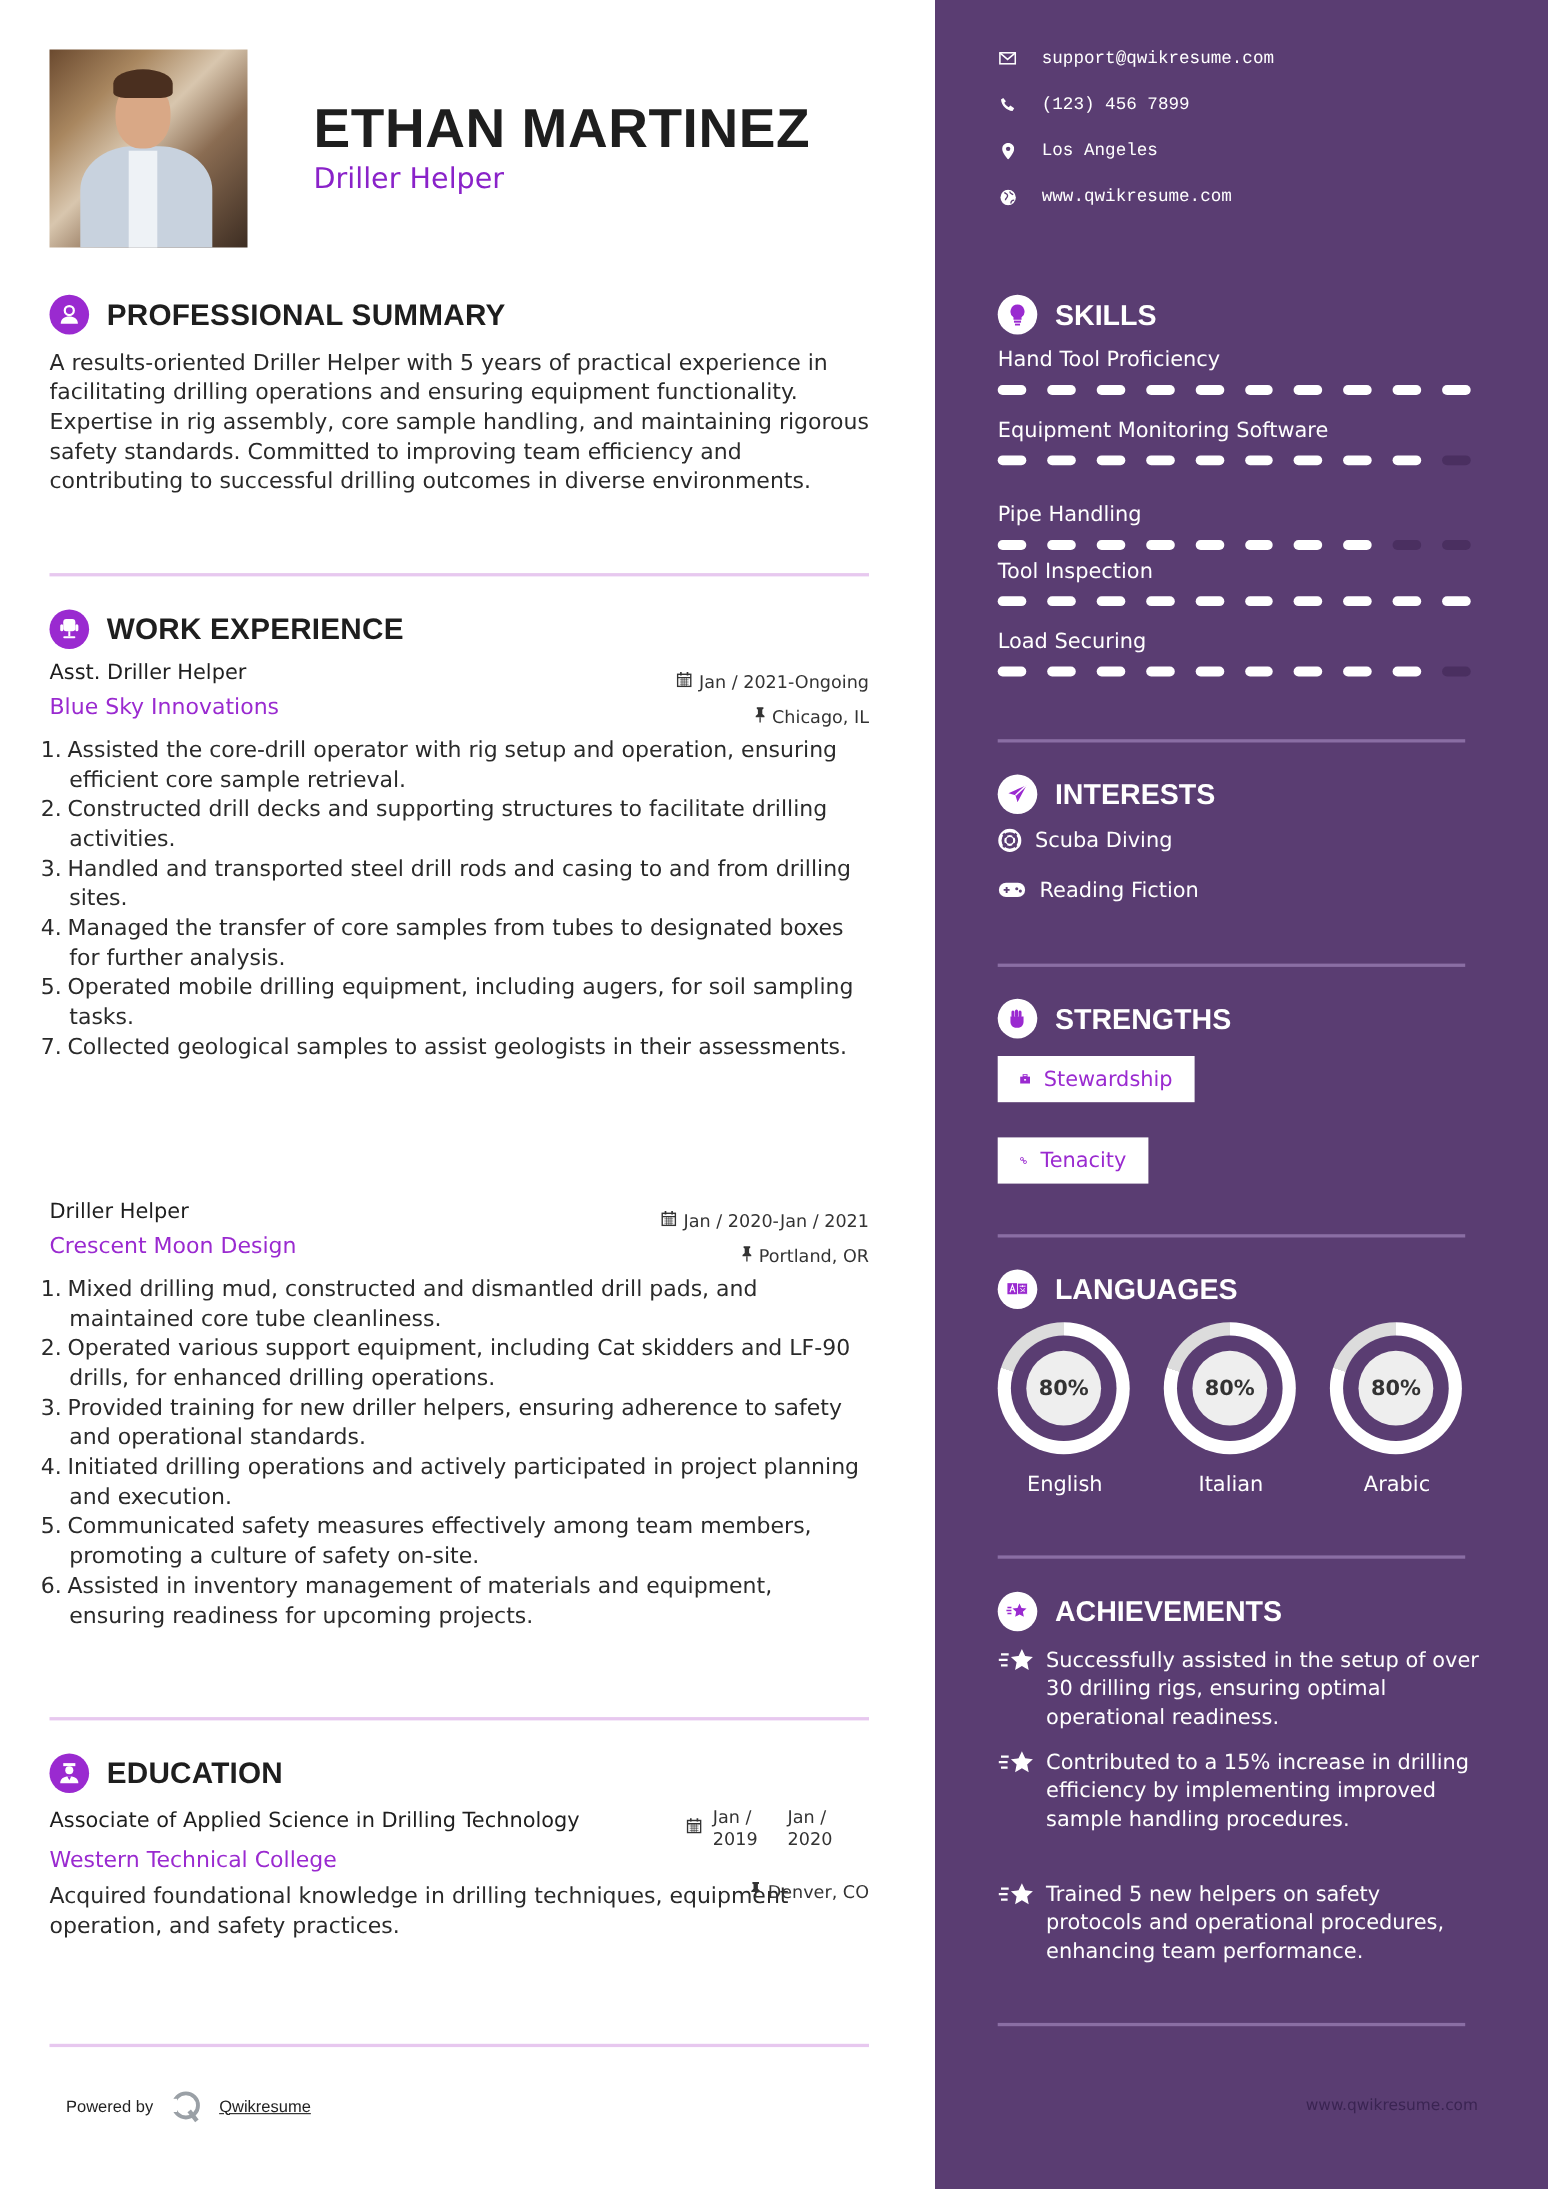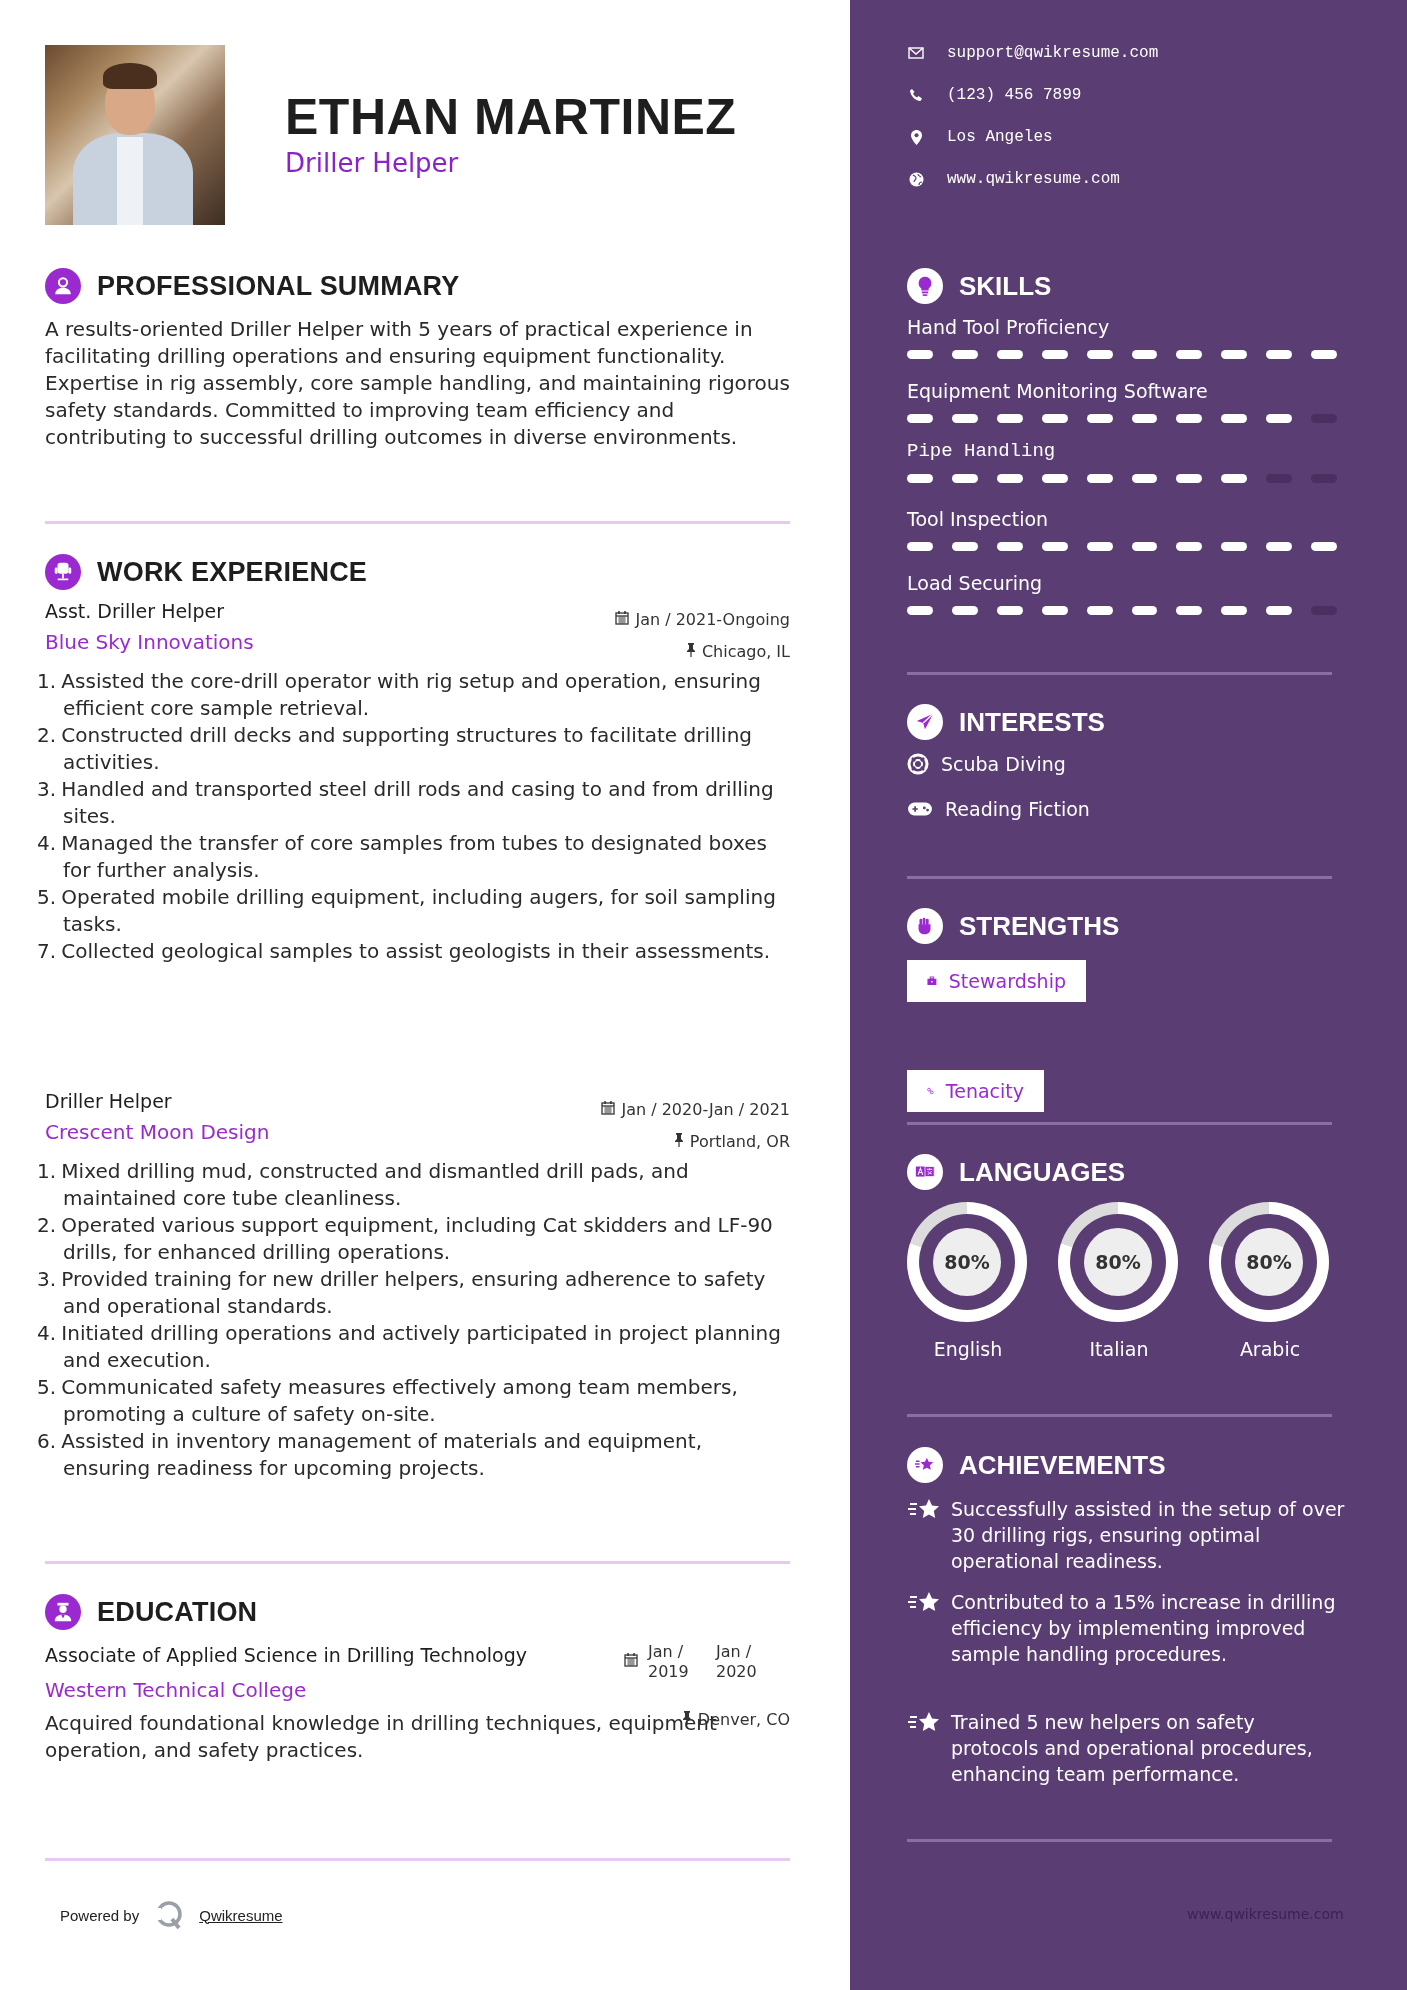--- a/index.html
+++ b/index.html
@@ -308,21 +308,21 @@
         <span class="dash"></span>
         <span class="dash"></span>
         <span class="dash"></span>
         <span class="dash"></span>
         <span class="dash"></span>
         <span class="dash"></span>
         <span class="dash"></span>
         <span class="dash off"></span>
     </div>
   </div>
-  <div class="skill" style="top:440px;font-family:Liberation Mono, monospace;">
+  <div class="skill" style="top:457px;">
     <div class="skill-name">Pipe Handling</div>
     <div class="dashes">
       <span class="dash"></span>
         <span class="dash"></span>
         <span class="dash"></span>
         <span class="dash"></span>
         <span class="dash"></span>
         <span class="dash"></span>
         <span class="dash"></span>
         <span class="dash"></span>
@@ -408,21 +408,21 @@
 
   <div class="badge" style="left:57px; top:960px; width:179px;">
     <svg viewBox="0 0 22 22">
         <rect x="7" y="2" width="8" height="4" fill="none" stroke="#9a2ad0" stroke-width="2"></rect>
         <rect x="1" y="6" width="20" height="14" fill="#9a2ad0"></rect>
         <rect x="9" y="11" width="4" height="3" fill="#fff"></rect>
       </svg>
     <span>Stewardship</span>
   </div>
 
-  <div class="badge" style="left:57px; top:1070px; width:137px;">
+  <div class="badge" style="left:57px; top:1034px; width:137px;">
     <svg viewBox="0 0 22 22">
         <rect x="2" y="2" width="9" height="9" rx="4.5" fill="none" stroke="#9a2ad0" stroke-width="2.4"></rect>
         <rect x="11" y="11" width="9" height="9" rx="4.5" fill="none" stroke="#9a2ad0" stroke-width="2.4"></rect>
         <path d="M8 8l6 6" stroke="#9a2ad0" stroke-width="2.4"></path>
       </svg>
     <span>Tenacity</span>
   </div>
 
   <div class="r-rule" style="top:1122px;"></div>
 

